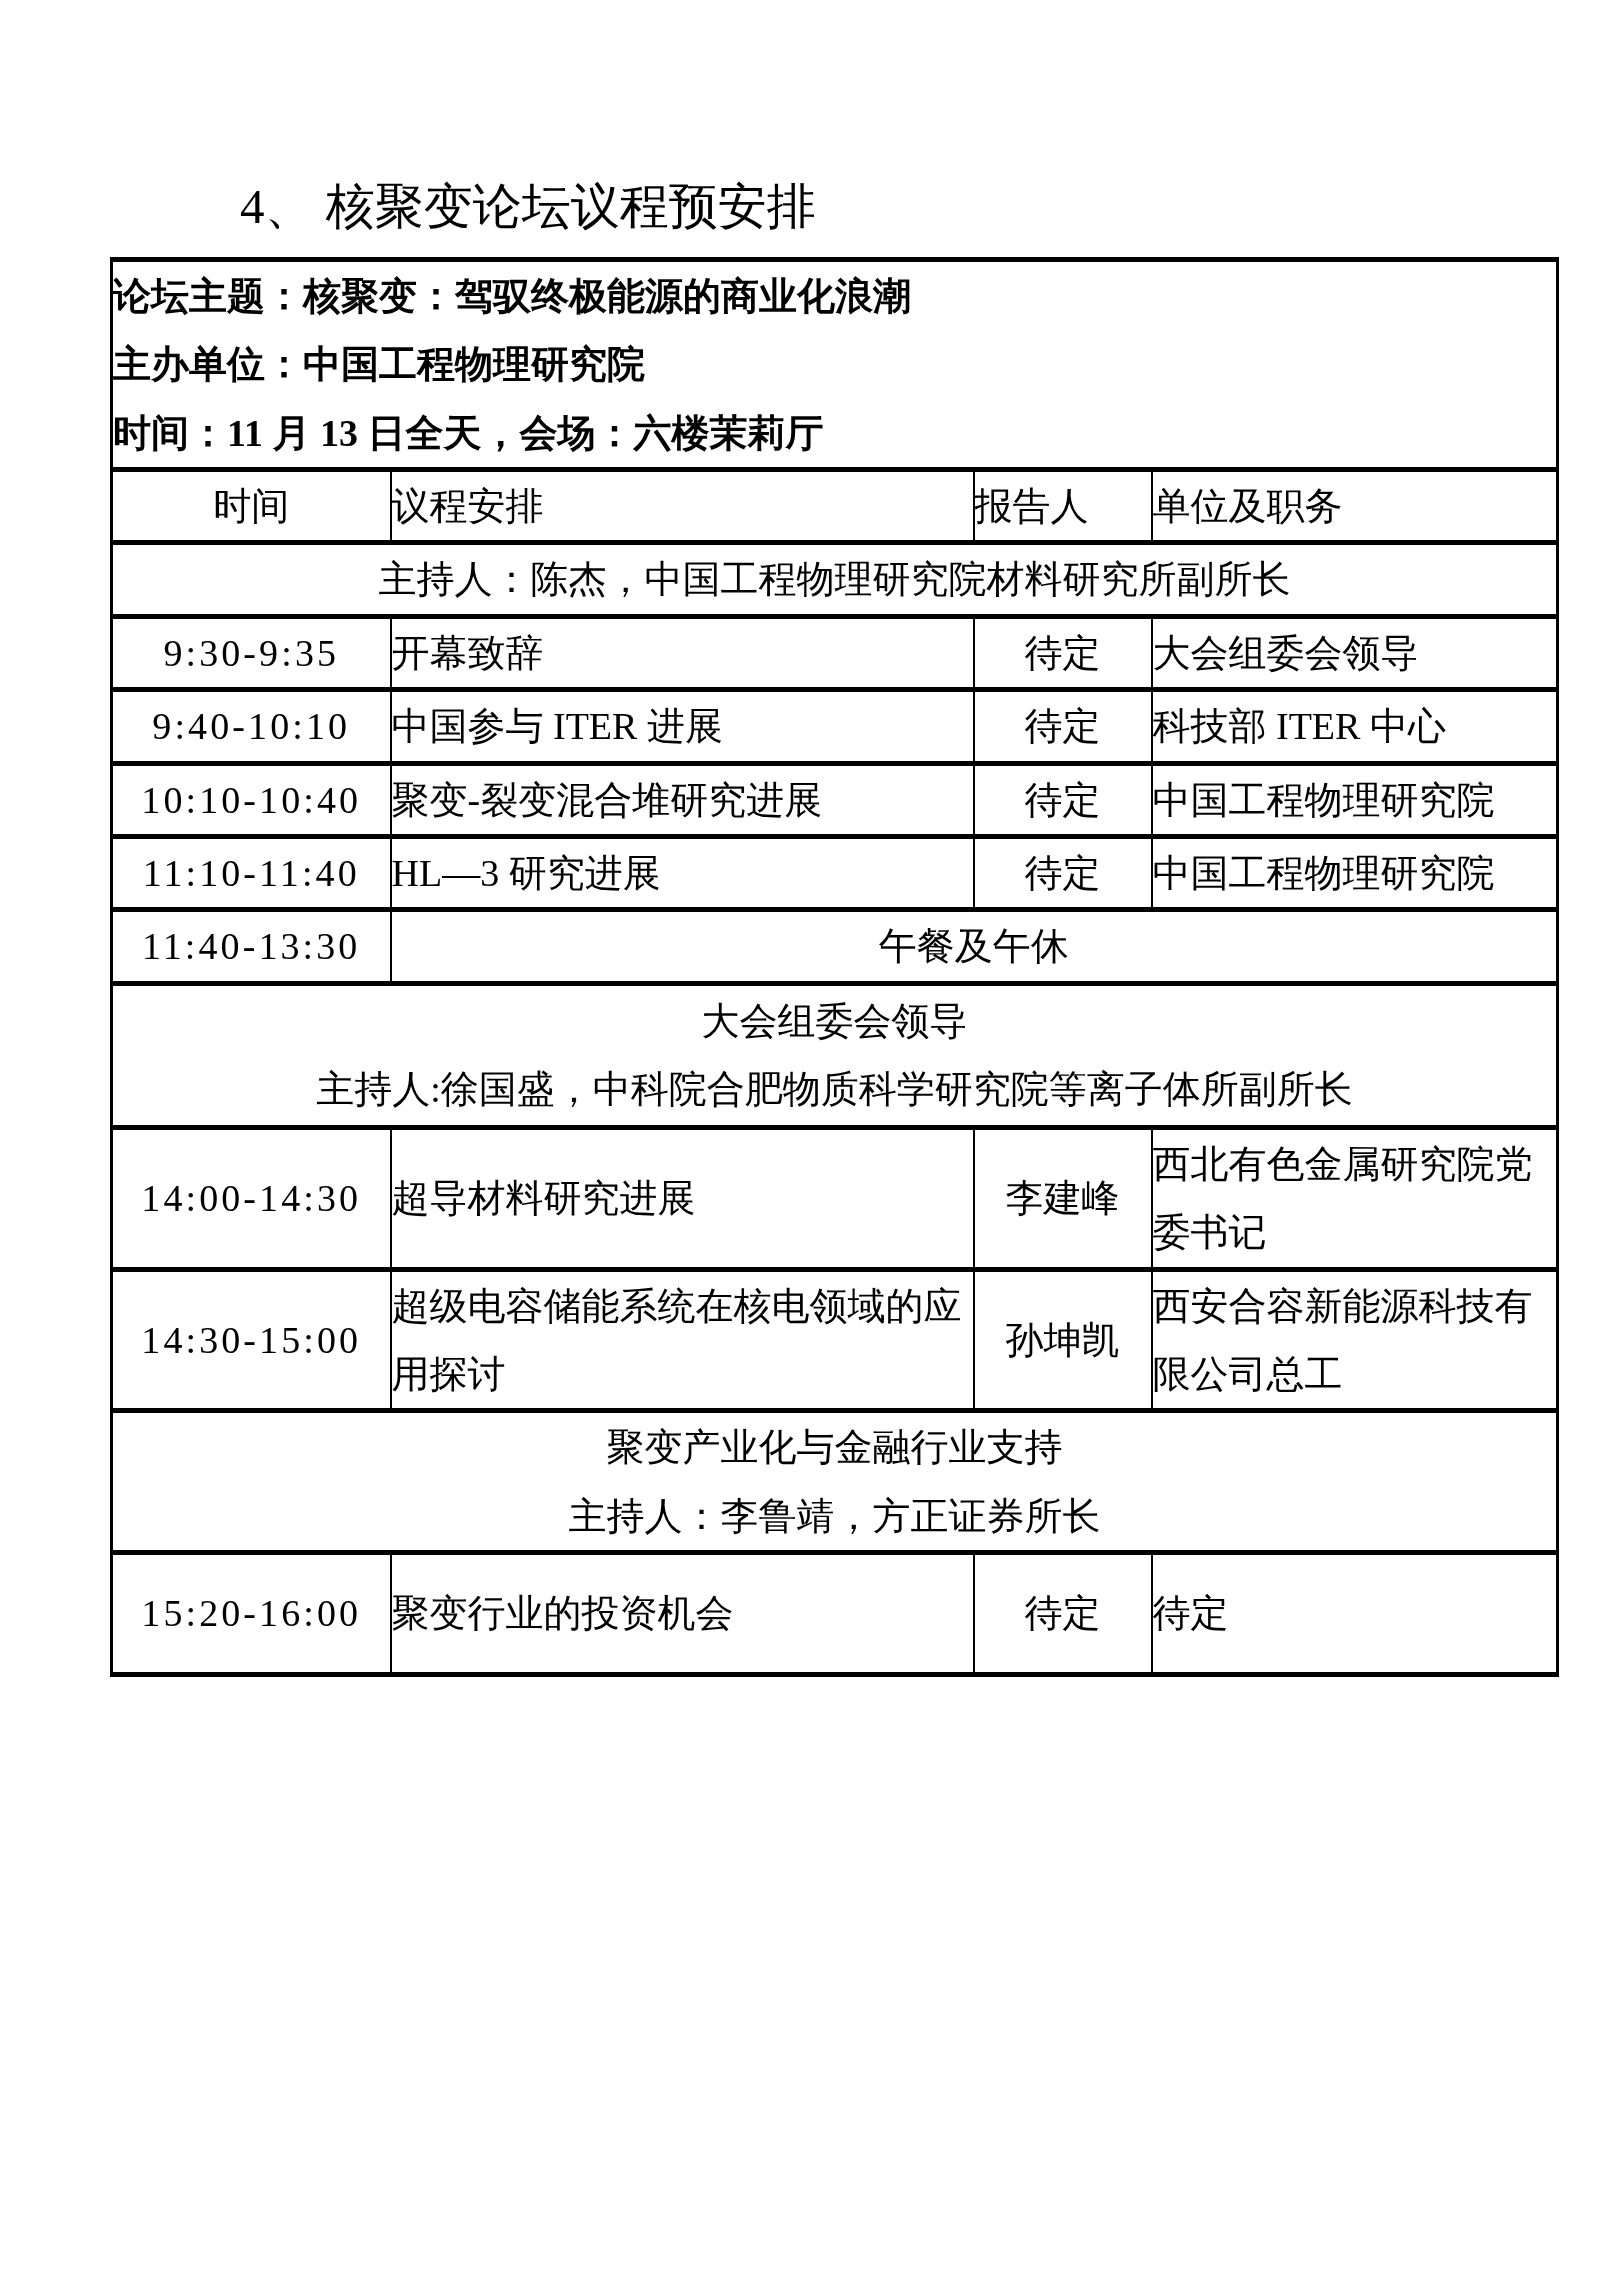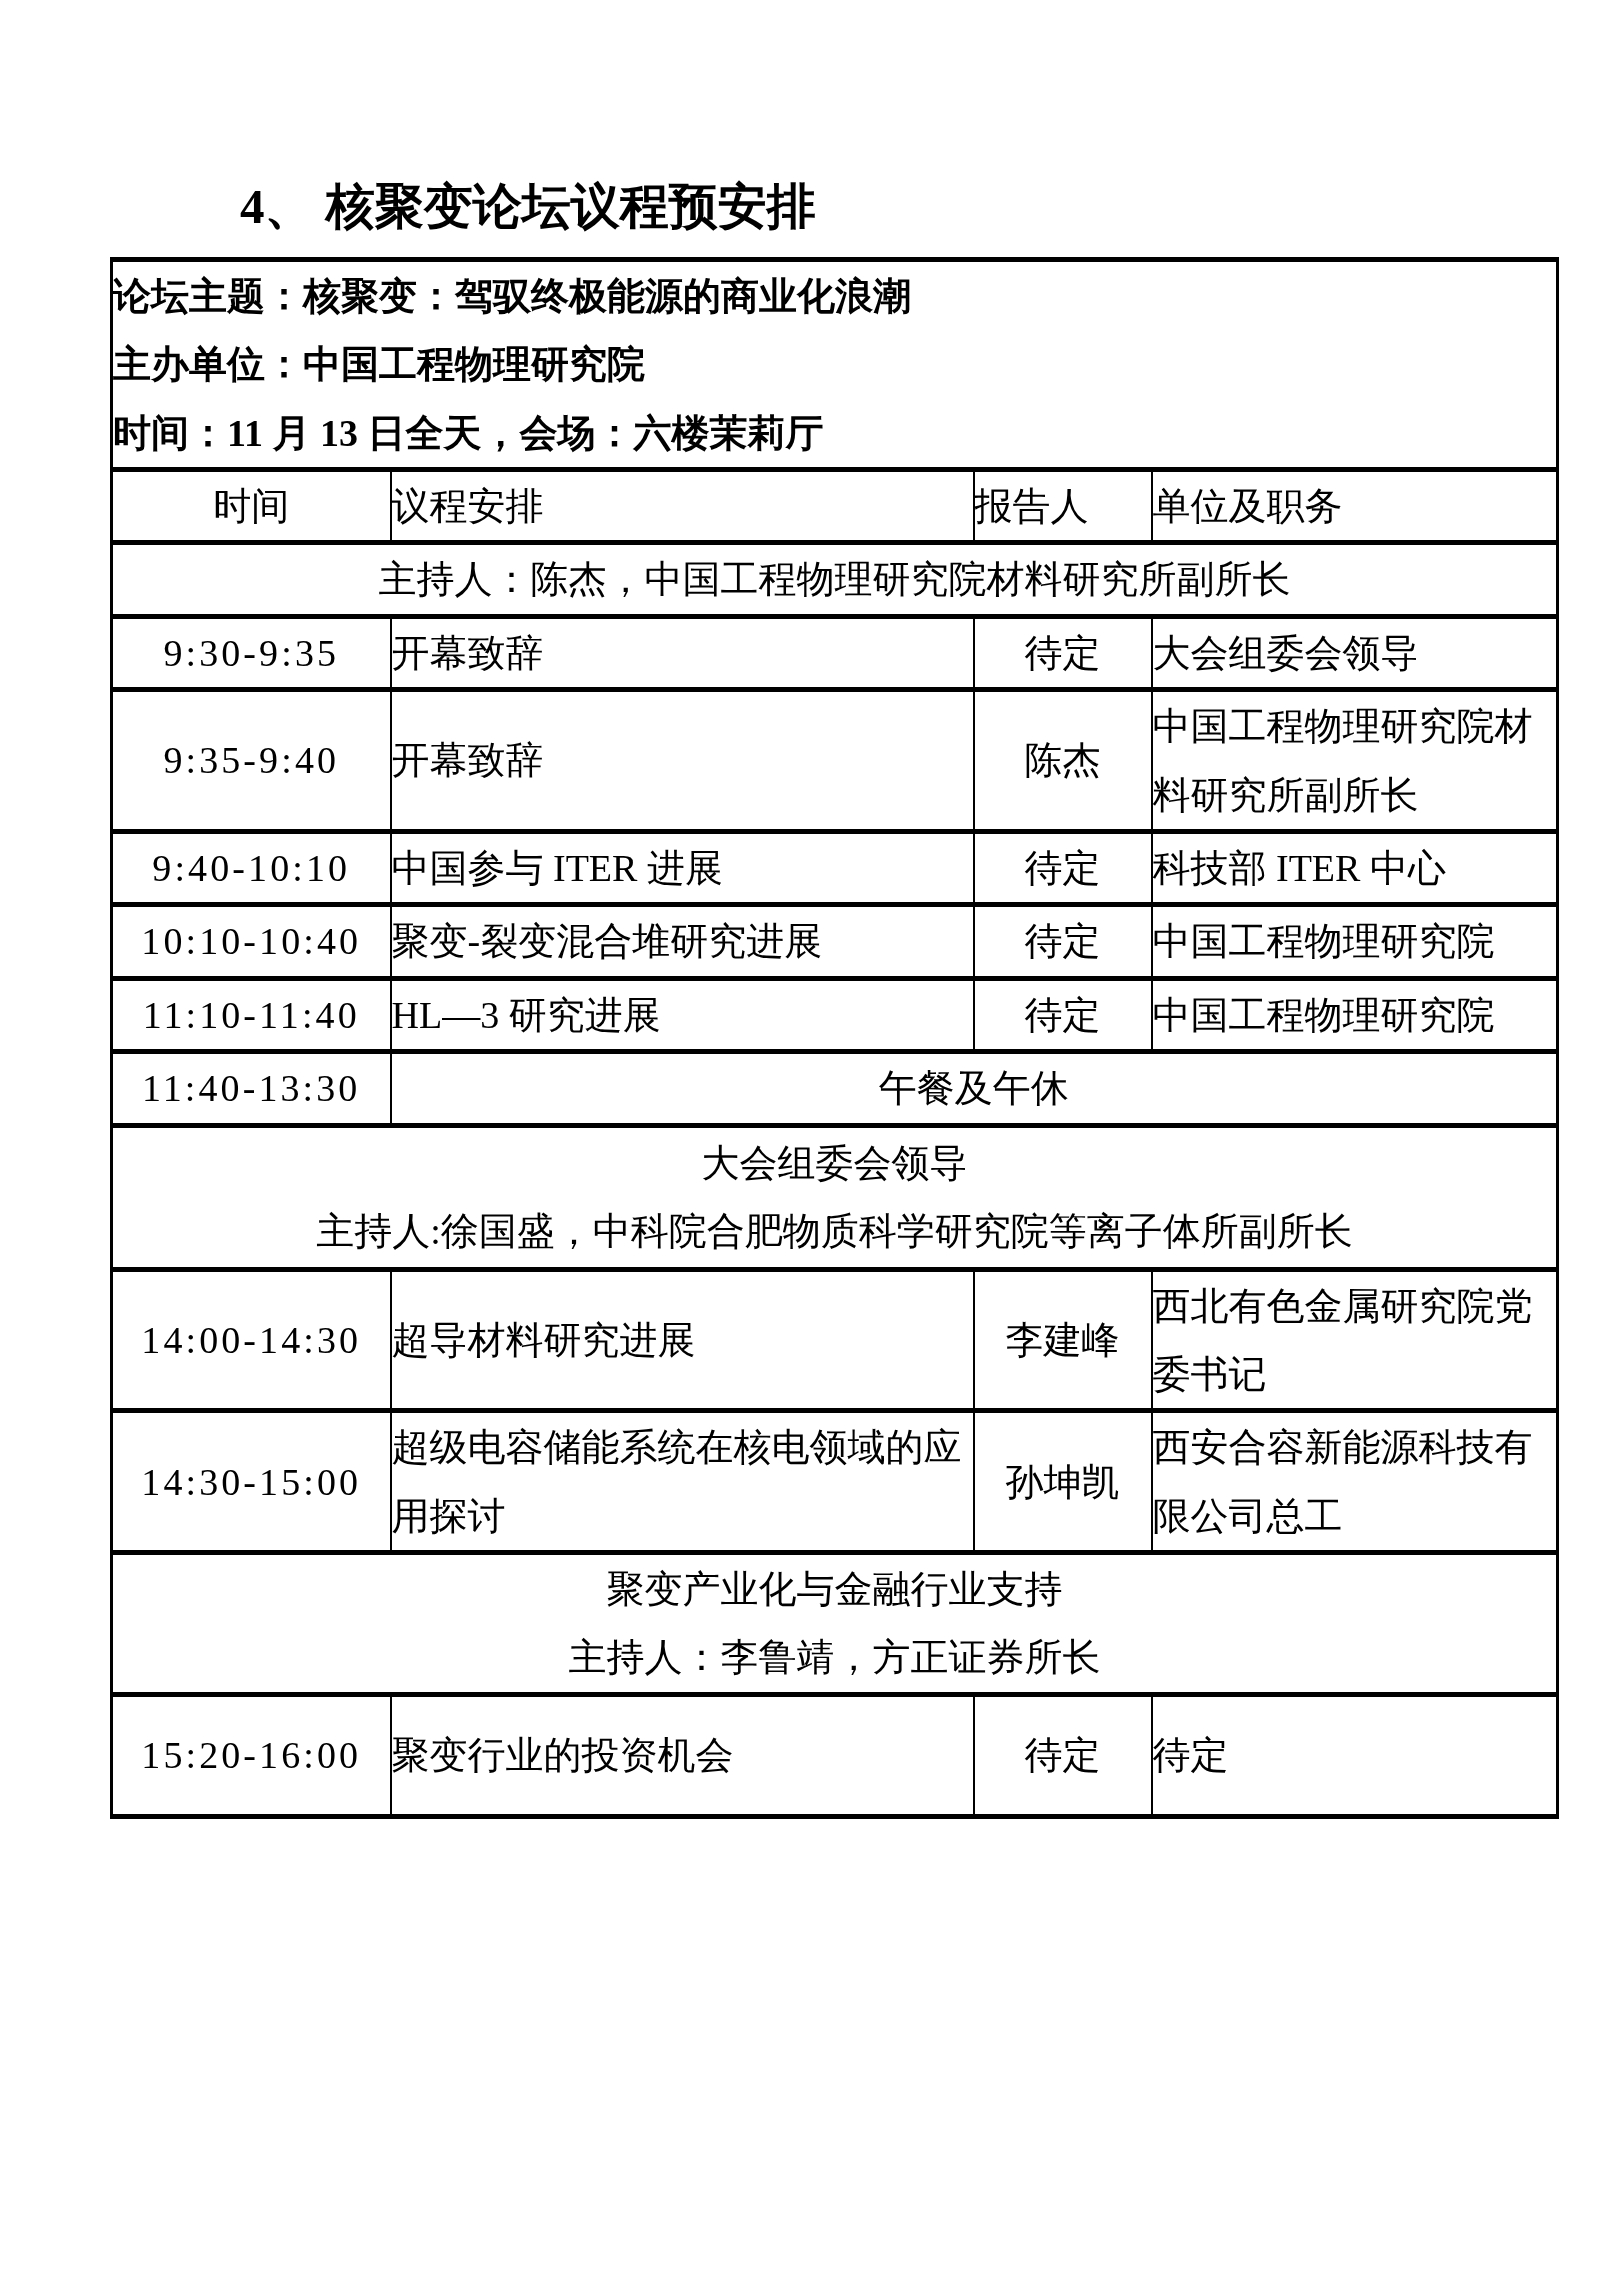--- a/index.html
+++ b/index.html
@@ -11,21 +11,21 @@
     width: 1623px;
     height: 2295px;
     position: relative;
     font-family: "Liberation Serif", "DejaVu Serif", serif;
     color: #000000;
   }
   .doc-title {
     margin: 0;
     padding: 179px 0 0 240px;
     font-size: 49px;
-    font-weight: bold;
+    font-weight: normal;
     line-height: 1.15;
     white-space: pre;
   }
   table.agenda {
     border-collapse: collapse;
     table-layout: fixed;
     width: 1447px;
     margin: 21.5px 0 0 110px;
     border-top: 5.1px solid #000;
     border-bottom: 5.1px solid #000;
@@ -103,26 +103,20 @@
   <tr class="rh-m">
     <td colspan="4" class="t-center bold">主持人：陈杰，中国工程物理研究院材料研究所副所长</td>
   </tr>
 
   <tr class="rh-s">
     <td class="time">9:30-9:35</td>
     <td class="agenda-cell">开幕致辞</td>
     <td class="speaker-cell">待定</td>
     <td class="affil-cell">大会组委会领导</td>
   </tr>
-  <tr class="rh-d">
-    <td class="time">9:35-9:40</td>
-    <td class="agenda-cell">开幕致辞</td>
-    <td class="speaker-cell">陈杰</td>
-    <td class="affil-cell">中国工程物理研究院材料研究所副所长</td>
-  </tr>
   <tr class="rh-s">
     <td class="time">9:40-10:10</td>
     <td class="agenda-cell">中国参与 ITER 进展</td>
     <td class="speaker-cell">待定</td>
     <td class="affil-cell">科技部 ITER 中心</td>
   </tr>
   <tr class="rh-s">
     <td class="time">10:10-10:40</td>
     <td class="agenda-cell">聚变-裂变混合堆研究进展</td>
     <td class="speaker-cell">待定</td>

